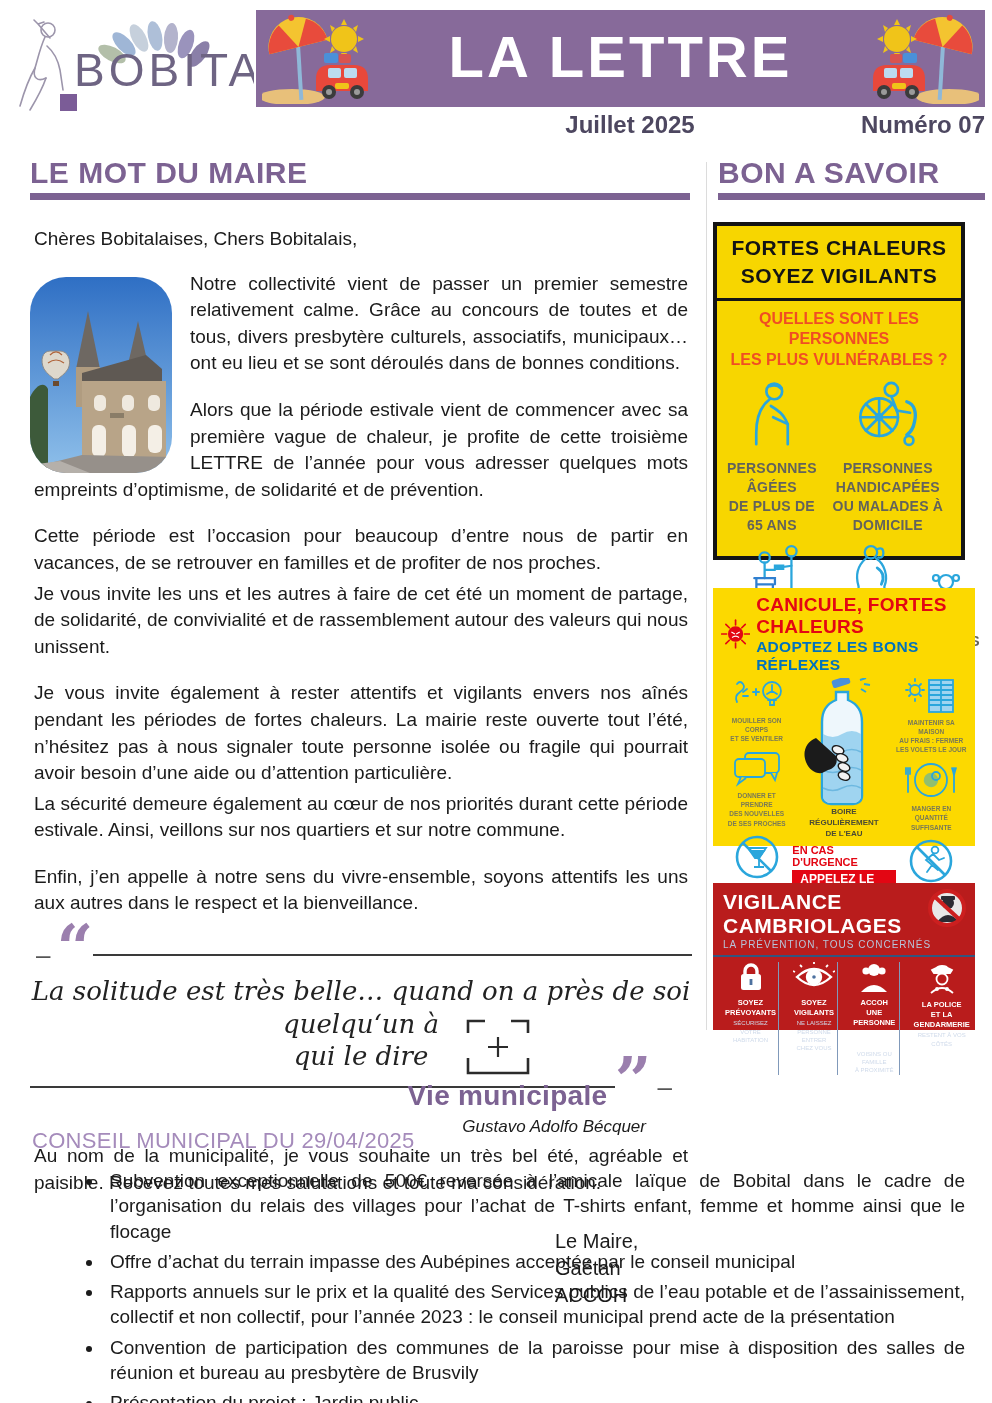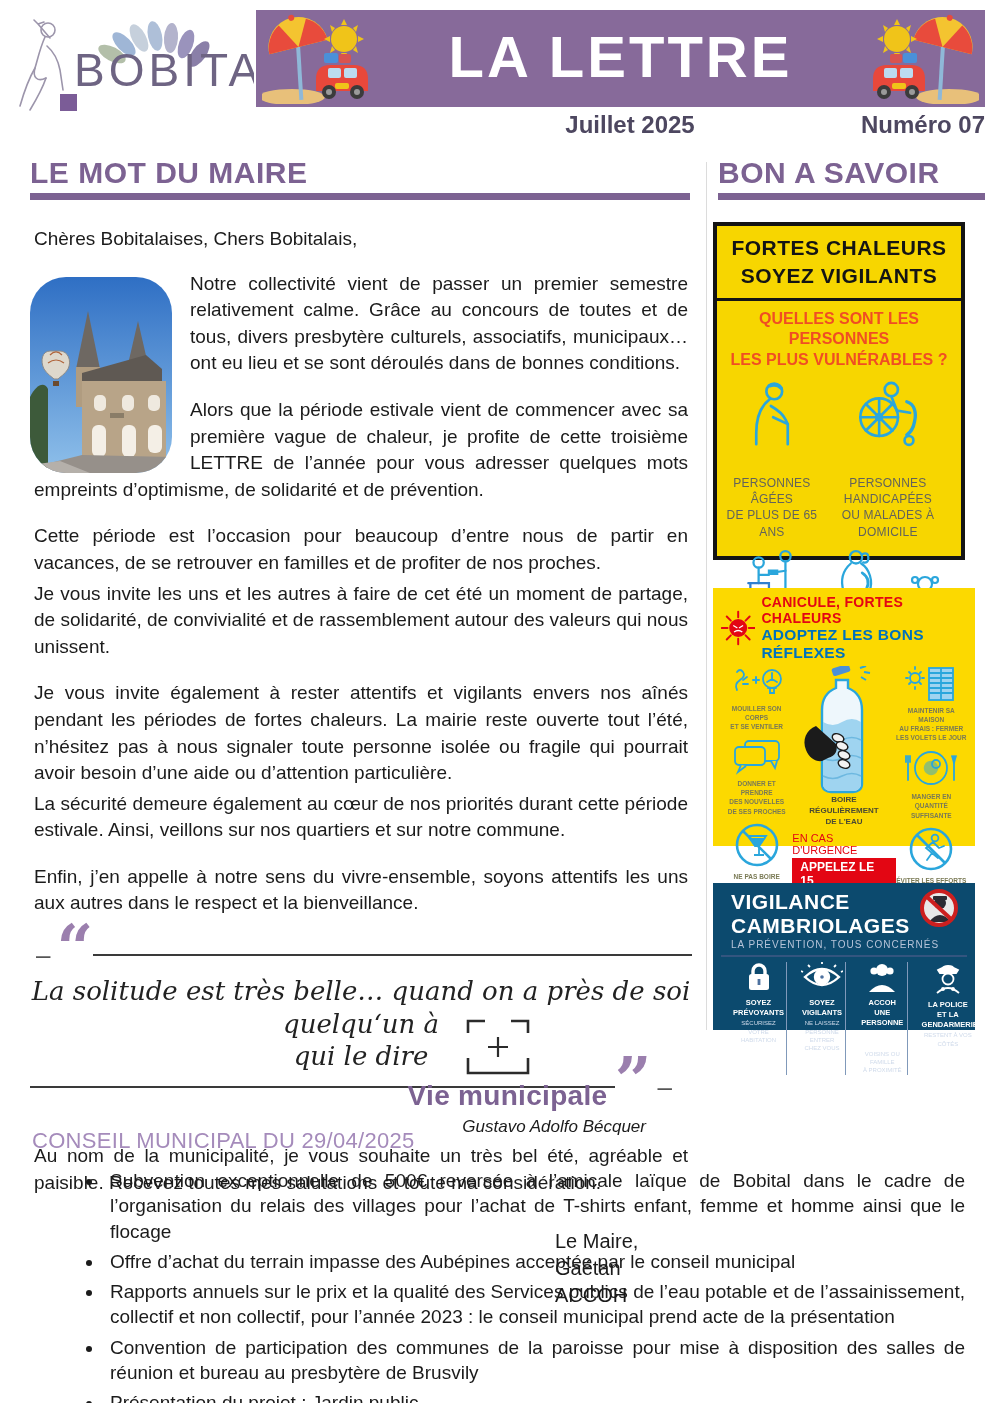--- a/index.html
+++ b/index.html
@@ -50,45 +50,45 @@
   .poster{position:absolute;box-sizing:border-box;}
   #poster1{left:713px;top:222px;width:252px;height:338px;background:#f7d600;
         border:4px solid #141414;padding:8px 6px 4px;}
   #poster1 .p1-title{text-align:center;font-size:21px;font-weight:bold;color:#141414;
         line-height:1.35;letter-spacing:.5px;white-space:pre-line;}
   #poster1 .p1-div{border-top:3px solid #141414;margin:7px -6px 8px;}
   #poster1 .p1-question{text-align:center;font-size:16px;font-weight:bold;color:#f04e23;
         line-height:1.3;white-space:pre-line;}
   .icon-row{display:flex;justify-content:space-around;align-items:flex-end;margin-top:8px;}
   .icon-item{text-align:center;}
-  .icon-label{font-size:12px;font-weight:normal;color:#63635b;line-height:1.35;
-        white-space:pre-line;margin-top:20px;letter-spacing:.2px;}
+  .icon-label{font-size:14px;font-weight:bold;color:#63635b;line-height:1.35;
+        white-space:pre-line;margin-top:4px;letter-spacing:.2px;}
   #poster2{left:713px;top:588px;width:262px;height:258px;background:#fcd900;padding:6px 8px 4px;}
   #poster2 .p2-head{display:flex;align-items:center;}
   #poster2 .p2-titles{margin-left:6px;}
-  #poster2 .p2-t1{font-size:14px;font-weight:bold;color:#e30613;letter-spacing:.3px;}
+  #poster2 .p2-t1{font-size:19px;font-weight:bold;color:#e30613;letter-spacing:.3px;}
   #poster2 .p2-t2{font-size:15.5px;font-weight:bold;color:#0072bc;letter-spacing:.3px;}
   .p2-grid{display:flex;margin-top:4px;}
   .p2-col{width:29%;display:flex;flex-direction:column;align-items:center;}
   .p2-center{width:42%;display:flex;flex-direction:column;align-items:center;}
   .p2-item{text-align:center;margin-bottom:6px;}
   .p2-label{font-size:6.5px;font-weight:bold;color:#7a7a55;line-height:1.4;white-space:pre-line;}
   .p2-bottle-label{font-size:8px;font-weight:bold;color:#4a4a33;text-align:center;
         line-height:1.4;white-space:pre-line;}
-  .p2-urg1{font-size:11px;font-weight:normal;color:#e30613;margin-top:4px;}
+  .p2-urg1{font-size:11px;font-weight:bold;color:#e30613;margin-top:4px;}
   .p2-urg2{font-size:12px;font-weight:bold;color:#fff;background:#e30613;
         padding:2px 8px;margin-top:2px;}
   .p2-footer{display:flex;justify-content:space-between;align-items:center;margin-top:2px;}
   .p2-social{display:flex;gap:3px;align-items:center;}
   .p2-dot{width:9px;height:9px;border-radius:50%;background:#222;}
   .p2-sq{width:11px;height:9px;background:#222;}
   .p2-logos{display:flex;gap:3px;}
   .p2-logo{width:14px;height:10px;background:#333;}
-  #poster3{left:713px;top:883px;width:262px;height:147px;background:#0c4a6e;
-        padding:7px 18px 6px;color:#fff;}
+  #poster3{left:713px;top:883px;width:262px;height:147px;background:#b91c1c;
+        padding:7px 10px 6px;color:#fff;}
   #poster3 .p3-head{position:relative;}
   #poster3 .p3-title{font-size:21px;font-weight:bold;letter-spacing:.5px;}
   #poster3 .p3-sub{font-size:10px;color:#b7c4d9;letter-spacing:1px;margin-top:1px;}
   #poster3 .p3-burglar{position:absolute;right:-2px;top:-2px;}
   .p3-div{border-top:2px solid #33557f;margin:5px -10px 5px;}
   .p3-items{display:flex;gap:12px;}
   .p3-item{width:25%;text-align:center;border-right:1px solid #8099ba;padding:0 2px;box-sizing:border-box;}
   .p3-item:last-child{border-right:none;}
   .p3-label{font-size:7.5px;font-weight:bold;line-height:1.35;white-space:pre-line;margin-top:2px;}
   .p3-sublabel{font-size:6px;color:#cfdaea;line-height:1.4;white-space:pre-line;margin-top:1px;}

